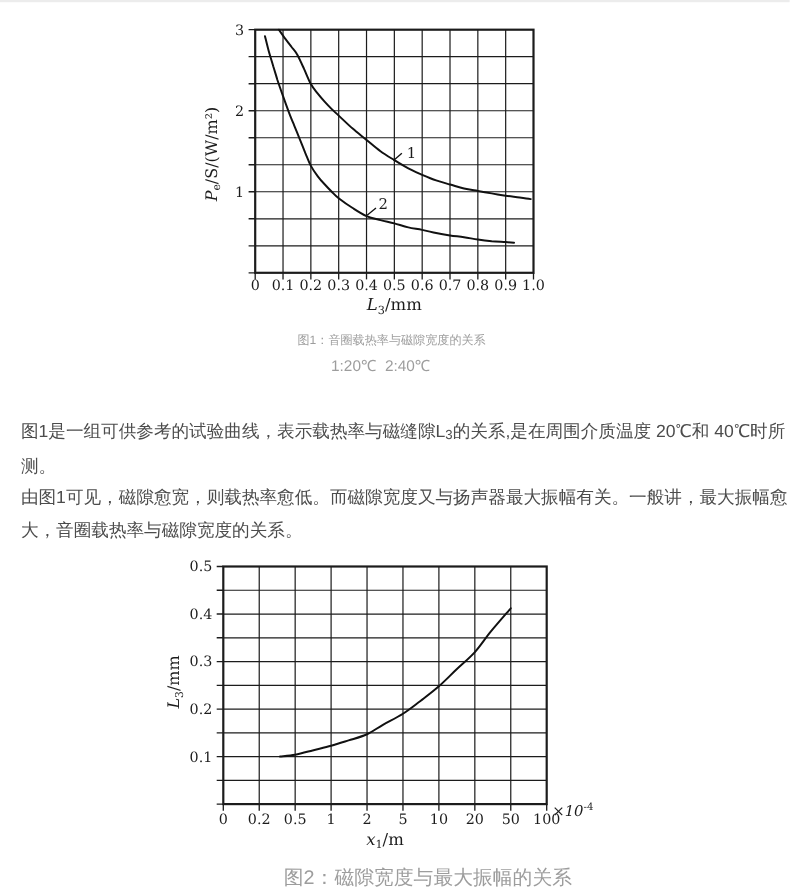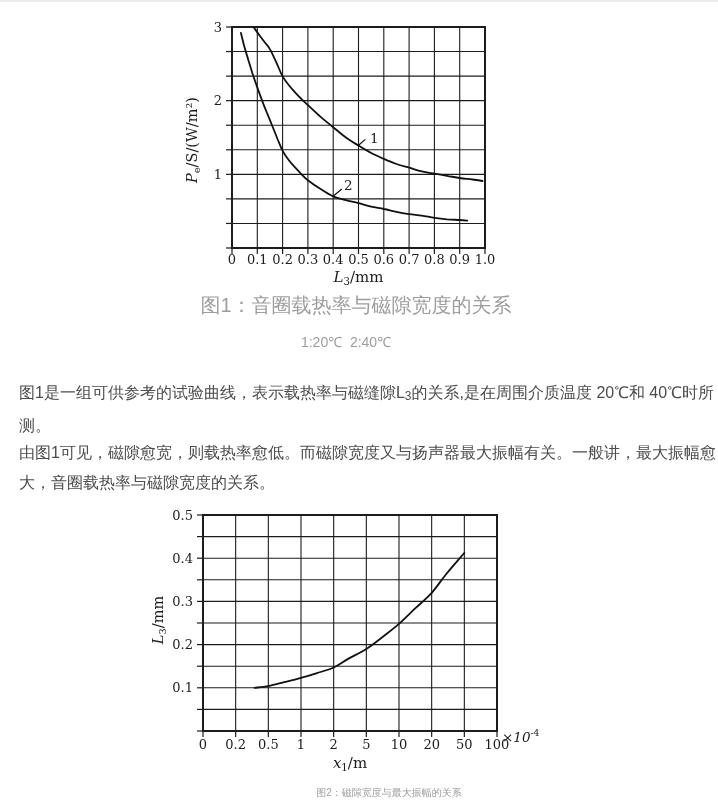--- a/index.html
+++ b/index.html
@@ -1,22 +1,22 @@
 <!DOCTYPE html>
 <html><head>
 <meta charset="utf-8">
 <style>
   html,body { margin:0; padding:0; background:#ffffff; }
   body { width:718px; height:811px; position:relative; font-family:"Liberation Sans",sans-serif; overflow:hidden; }
   .topline { position:absolute; top:0; left:0; width:718px; height:2px; background:#ececec; }
   .chart { position:absolute; }
   .caption { position:absolute; transform:translateX(-50%); color:#9d9d9d; white-space:pre; margin:0; }
-  #cap1 { left:356px; top:292px; font-size:20px; }
-  #cap1-legend { left:346px; top:332px; font-size:14px; }
-  #cap2 { left:389px; top:786px; font-size:10px; }
+  #cap1 { left:356px; top:302px; font-size:11px; }
+  #cap1-legend { left:346px; top:322px; font-size:14px; }
+  #cap2 { left:389px; top:786px; font-size:18px; }
   .para { position:absolute; left:5px; width:706px; margin:14px; color:#4c4c4c; font-size:16px; line-height:30px; }
   #para1 { top:364px; }
   #para2 { top:424px; }
   .para sub { font-size:12px; vertical-align:-2px; }
   svg { display:block; }
   svg text { fill:#1c1c1c; }
 </style>
 </head>
 <body>
 

